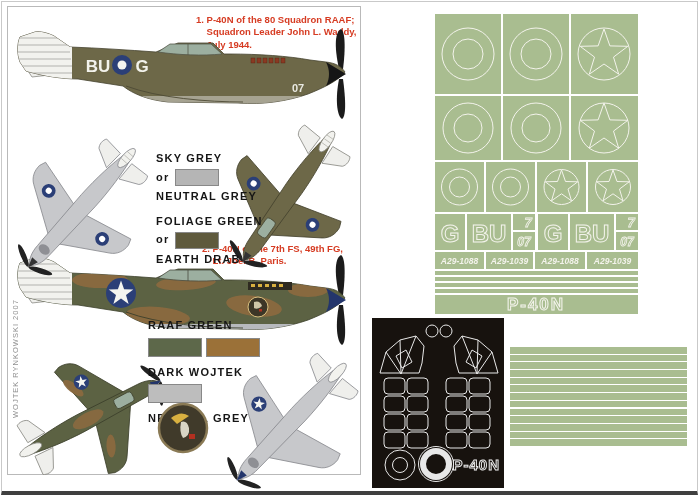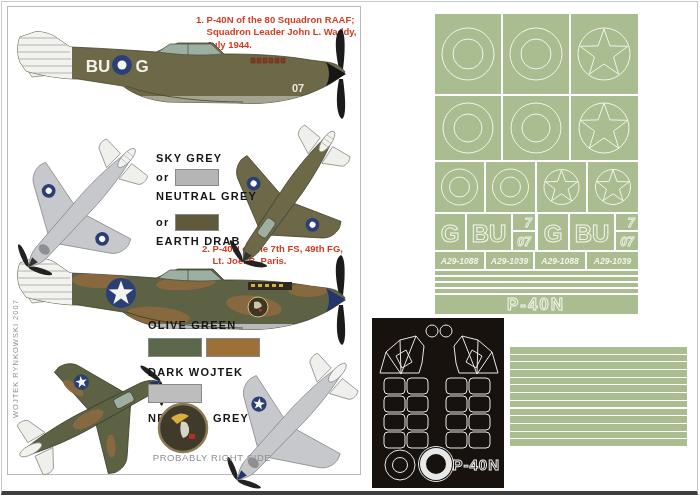--- a/index.html
+++ b/index.html
@@ -246,43 +246,43 @@
   </div>
 
   <div class="abs" style="left:150px;top:150px;margin-left:6px;">
     <div class="paint-label">SKY GREY</div>
     <div class="or-row">
       <span class="paint-label">or</span>
       <span class="swatch sw-top" style="background:#b5b5b5;"></span>
     </div>
     <div class="paint-label">NEUTRAL GREY</div>
     <div style="height:7px;"></div>
+    <div class="paint-label">FOLIAGE GREEN</div>
     <div class="or-row">
       <span class="paint-label">or</span>
       <span class="swatch sw-top" style="background:#5f5a3d;"></span>
     </div>
     <div class="paint-label">EARTH DRAB</div>
   </div>
 
   <div class="abs" style="left:148px;top:317px;">
-    <div class="paint-label">OLIVE GREEN</div>
+    <div class="paint-label">RAAF GREEN</div>
     <div class="swatch sw-bot" style="background:#5d684a;"></div>
     <div class="swatch sw-bot" style="background:#9b7138;"></div>
     <div class="paint-label">DARK WOJTEK</div>
     <div class="swatch sw-bot" style="background:#bdbdbd;"></div>
     <div class="paint-label">NEUTRAL GREY</div>
   </div>
 
   <svg class="abs" style="left:157px;top:402px;" width="52" height="52" viewBox="0 0 52 52">
     <circle cx="26" cy="26" r="24" fill="#403a2a" stroke="#8a7a55" stroke-width="2.5"></circle>
     <path d="M14,16 Q24,8 32,14 Q26,18 20,22 Z" fill="#d8b040"></path>
     <path d="M24,20 Q30,18 32,26 Q33,34 26,36 Q22,30 24,20 Z" fill="#d8d4c4"></path>
     <rect x="32" y="32" width="6" height="5" fill="#b23020"></rect>
   </svg>
-  <div class="abs grey-note" style="left:142px;top:452px;width:140px;text-align:center;">PROBABLY RIGHT SIDE</div>
 
   <div class="gsheet">
 
     <div class="gcell" style="left:0;top:0;width:66px;height:80px;">
       <svg width="66" height="80">
           <g fill="none" stroke="#f3f3eb" stroke-width="1">
             <circle cx="33" cy="40" r="26"></circle>
             <circle cx="33" cy="40" r="15"></circle>
           </g>
         </svg>

